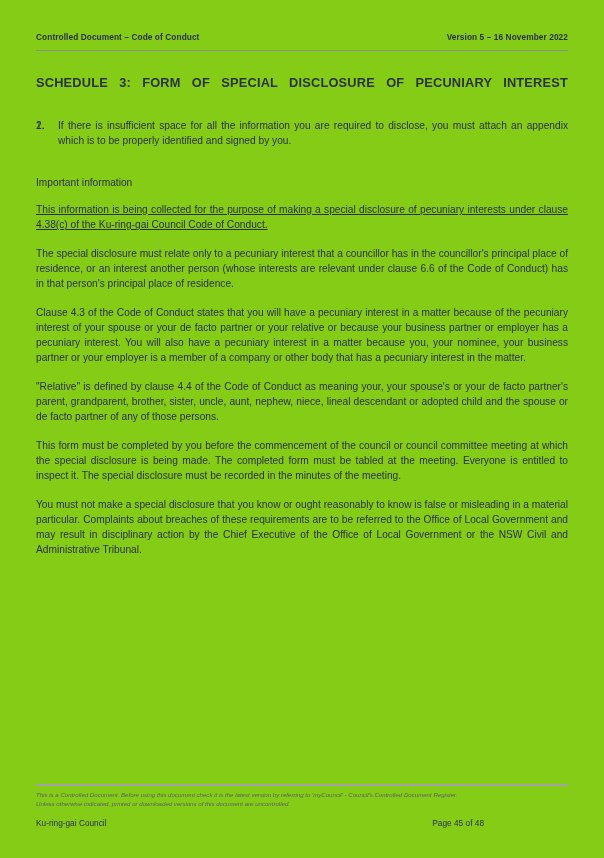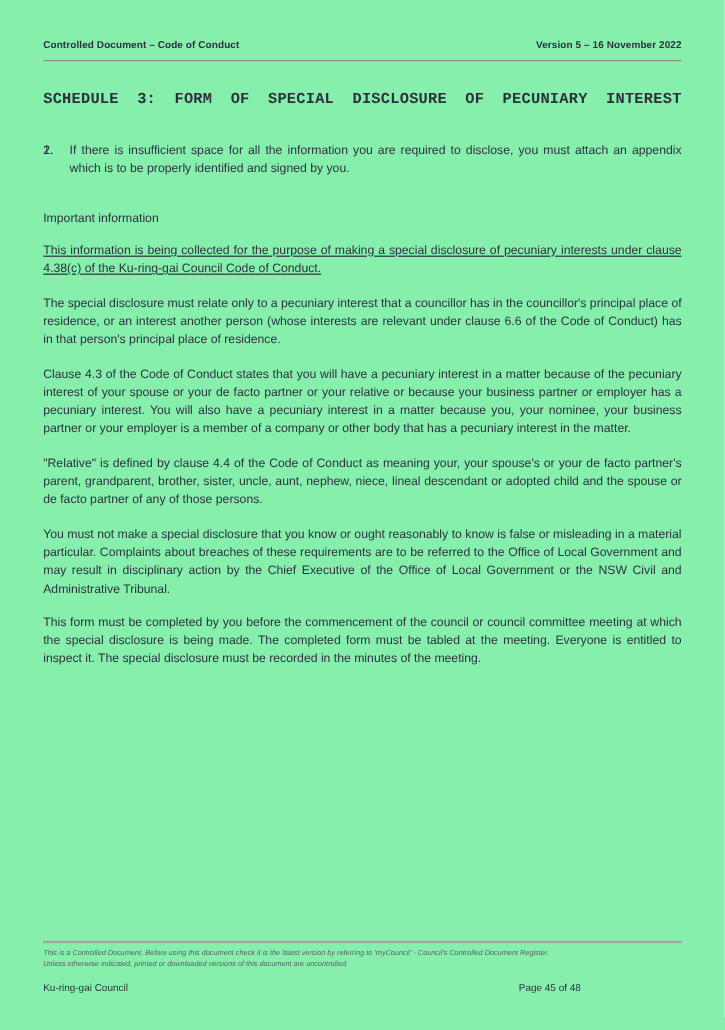--- a/index.html
+++ b/index.html
@@ -14,21 +14,21 @@
     font-family: "Liberation Sans", sans-serif;
     color: #2c3140;
     overflow: hidden;
   }
 
   .page {
     position: absolute;
     left: 0; top: 0;
     width: 604px;
     height: 858px;
-    background: #86efac;
+    background: #84cc16;
   }
 
   
   .page-header {
     position: absolute;
     left: 36px;
     top: 32px;
     width: 532px;
     display: flex;
     justify-content: space-between;
@@ -58,21 +58,20 @@
   h1.doc-title {
     margin: 0;
     font-size: 12.8px;
     font-weight: bold;
     line-height: 1.42;
     text-align: justify;
     text-align-last: left;
     text-transform: uppercase;
     letter-spacing: 0.015em;
     color: #2c3140;
-    font-family: Liberation Mono, monospace;
   }
   h1.doc-title .title-line-1 {
     display: block;
     text-align: justify;
     text-align-last: justify;
   }
   h1.doc-title .title-line-2 {
     display: block;
     text-align: left;
   }
@@ -176,22 +175,22 @@
         <span>If there is insufficient space for all the information you are required to disclose, you must attach an appendix which is to be properly identified and signed by you.</span>
       </li>
     </ol>
 
     <div class="section-heading">Important information</div>
 
     <p class="body-para tight">This information is being collected for the purpose of making a special disclosure of pecuniary interests under clause 4.38(c) of the Ku-ring-gai Council Code of Conduct.</p>
     <p class="body-para">The special disclosure must relate only to a pecuniary interest that a councillor has in the councillor's principal place of residence, or an interest another person (whose interests are relevant under clause 6.6 of the Code of Conduct) has in that person's principal place of residence.</p>
     <p class="body-para">Clause 4.3 of the Code of Conduct states that you will have a pecuniary interest in a matter because of the pecuniary interest of your spouse or your de facto partner or your relative or because your business partner or employer has a pecuniary interest. You will also have a pecuniary interest in a matter because you, your nominee, your business partner or your employer is a member of a company or other body that has a pecuniary interest in the matter.</p>
     <p class="body-para">"Relative" is defined by clause 4.4 of the Code of Conduct as meaning your, your spouse's or your de facto partner's parent, grandparent, brother, sister, uncle, aunt, nephew, niece, lineal descendant or adopted child and the spouse or de facto partner of any of those persons.</p>
+    <p class="body-para">This form must be completed by you before the commencement of the council or council committee meeting at which the special disclosure is being made. The completed form must be tabled at the meeting. Everyone is entitled to inspect it. The special disclosure must be recorded in the minutes of the meeting.</p>
     <p class="body-para">You must not make a special disclosure that you know or ought reasonably to know is false or misleading in a material particular. Complaints about breaches of these requirements are to be referred to the Office of Local Government and may result in disciplinary action by the Chief Executive of the Office of Local Government or the NSW Civil and Administrative Tribunal.</p>
-    <p class="body-para">This form must be completed by you before the commencement of the council or council committee meeting at which the special disclosure is being made. The completed form must be tabled at the meeting. Everyone is entitled to inspect it. The special disclosure must be recorded in the minutes of the meeting.</p>
 
   </div>
 
   <div class="footer-rule"></div>
 
   <div class="footer-disclaimer">
     <span>This is a Controlled Document.  Before using this document check it is the latest version by referring to 'myCouncil' - Council's Controlled Document Register.</span>
     <span>Unless otherwise indicated, printed or downloaded versions of this document are uncontrolled.</span>
   </div>
 

